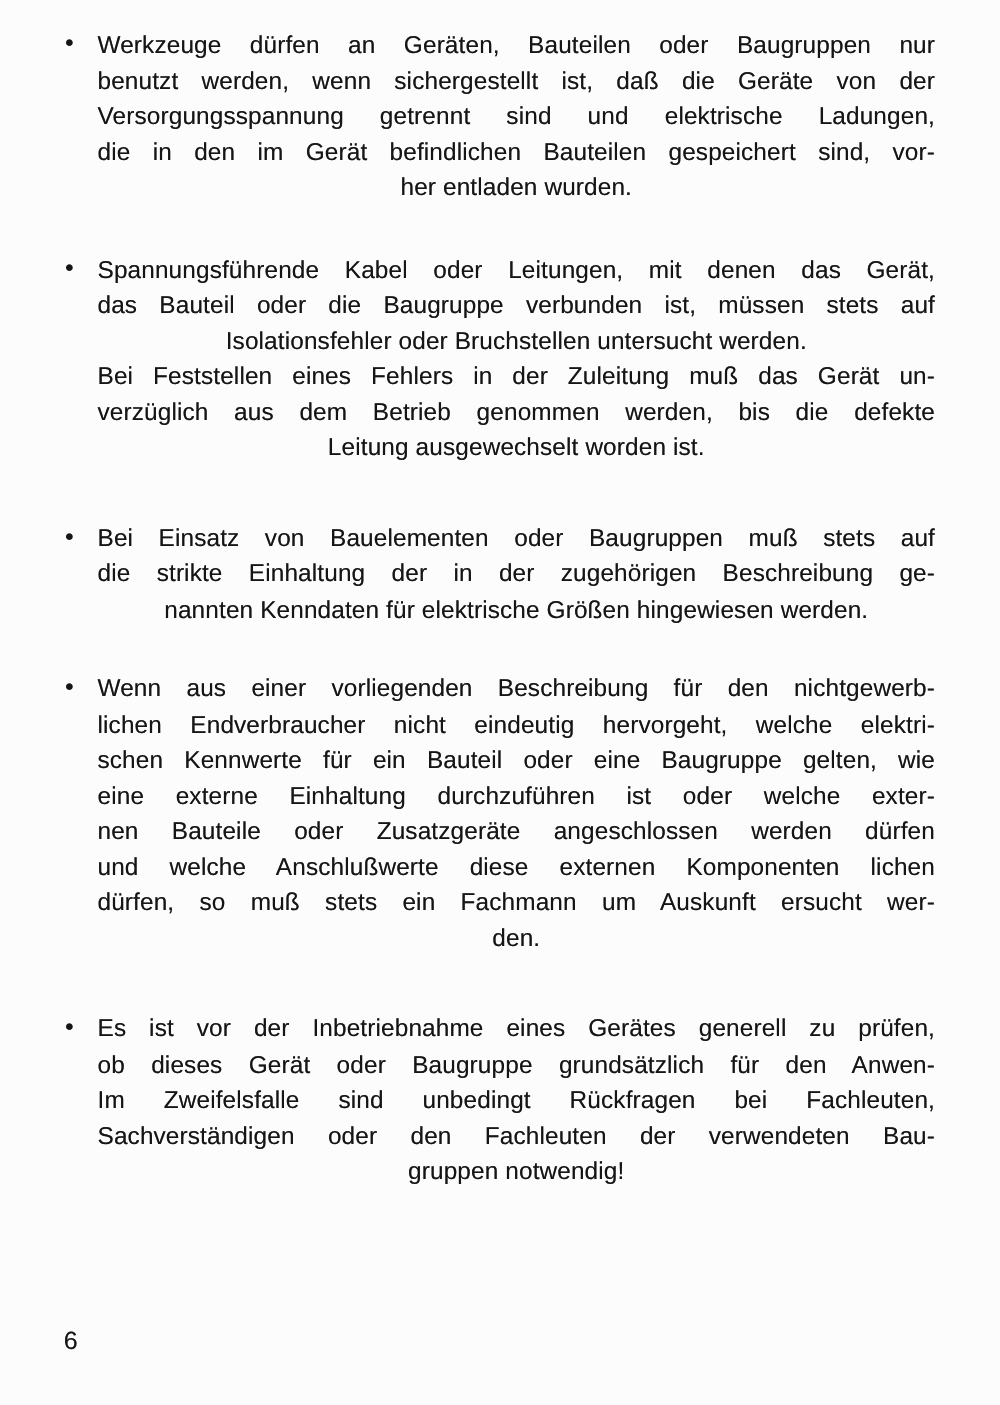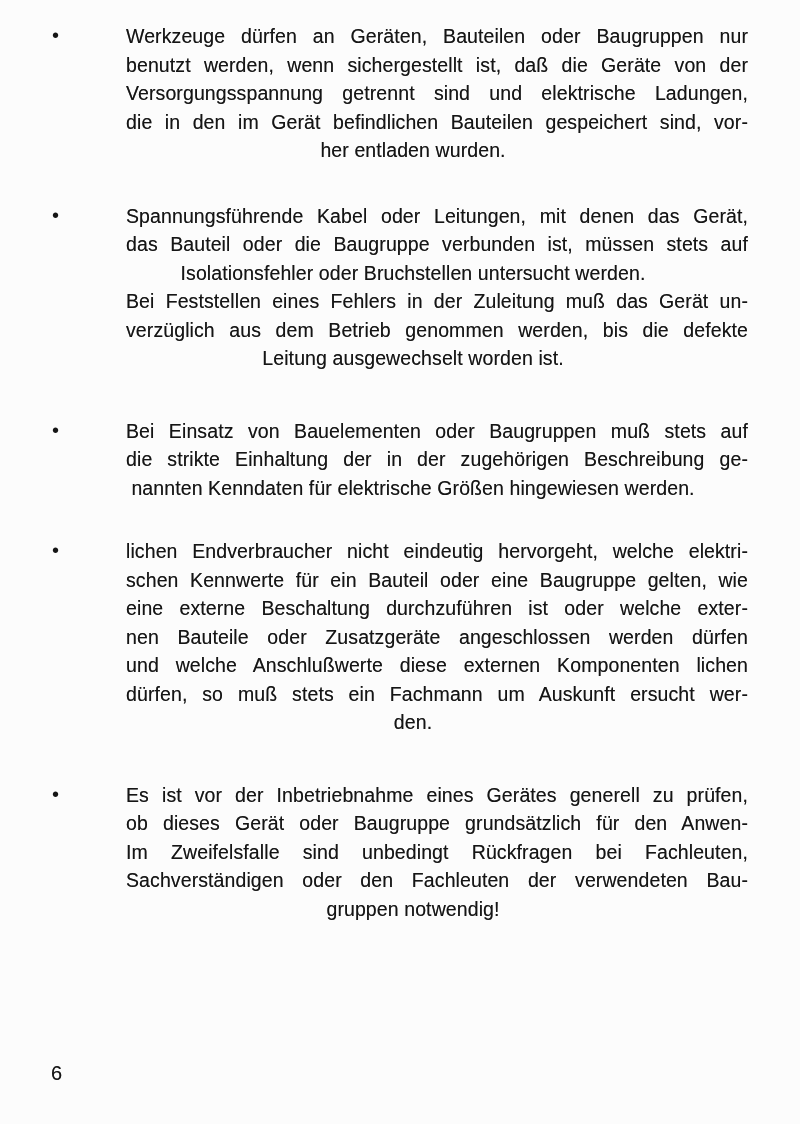--- a/index.html
+++ b/index.html
@@ -41,21 +41,20 @@
     font-size: 19.5px;
     line-height: 28.5px;
     letter-spacing: 0.1px;
     white-space: normal;
     text-align: center;
     text-shadow: 0 0 0.5px rgba(20,20,20,0.55);
   }
   .line.j {
     text-align: justify;
     text-align-last: justify;
-    margin-left: 48px;
   }
   .page-number {
     position: absolute;
     left: 51px;
     top: 1059px;
     font-size: 20px;
     line-height: 28px;
     text-shadow: 0 0 0.5px rgba(20,20,20,0.55);
   }
 </style>
@@ -86,23 +85,24 @@
 
     <div class="bullet">
       <span class="marker">•</span>
       <div class="line j">Bei Einsatz von Bauelementen oder Baugruppen muß stets auf</div>
       <div class="line j">die strikte Einhaltung der in der zugehörigen Beschreibung ge-</div>
       <div class="line">nannten Kenndaten für elektrische Größen hingewiesen werden.</div>
     </div>
 
     <div class="bullet">
       <span class="marker">•</span>
+      <div class="line j">Wenn aus einer vorliegenden Beschreibung für den nichtgewerb-</div>
       <div class="line j">lichen Endverbraucher nicht eindeutig hervorgeht, welche elektri-</div>
       <div class="line j">schen Kennwerte für ein Bauteil oder eine Baugruppe gelten, wie</div>
-      <div class="line j">eine externe Beschaltung durchzuführen ist oder welche exter-</div>
+      <div class="line j">eine externe Einhaltung durchzuführen ist oder welche exter-</div>
       <div class="line j">nen Bauteile oder Zusatzgeräte angeschlossen werden dürfen</div>
       <div class="line j">und welche Anschlußwerte diese externen Komponenten lichen</div>
       <div class="line j">dürfen, so muß stets ein Fachmann um Auskunft ersucht wer-</div>
       <div class="line">den.</div>
     </div>
 
     <div class="bullet">
       <span class="marker">•</span>
       <div class="line j">Es ist vor der Inbetriebnahme eines Gerätes generell zu prüfen,</div>
       <div class="line j">ob dieses Gerät oder Baugruppe grundsätzlich für den Anwen-</div>

